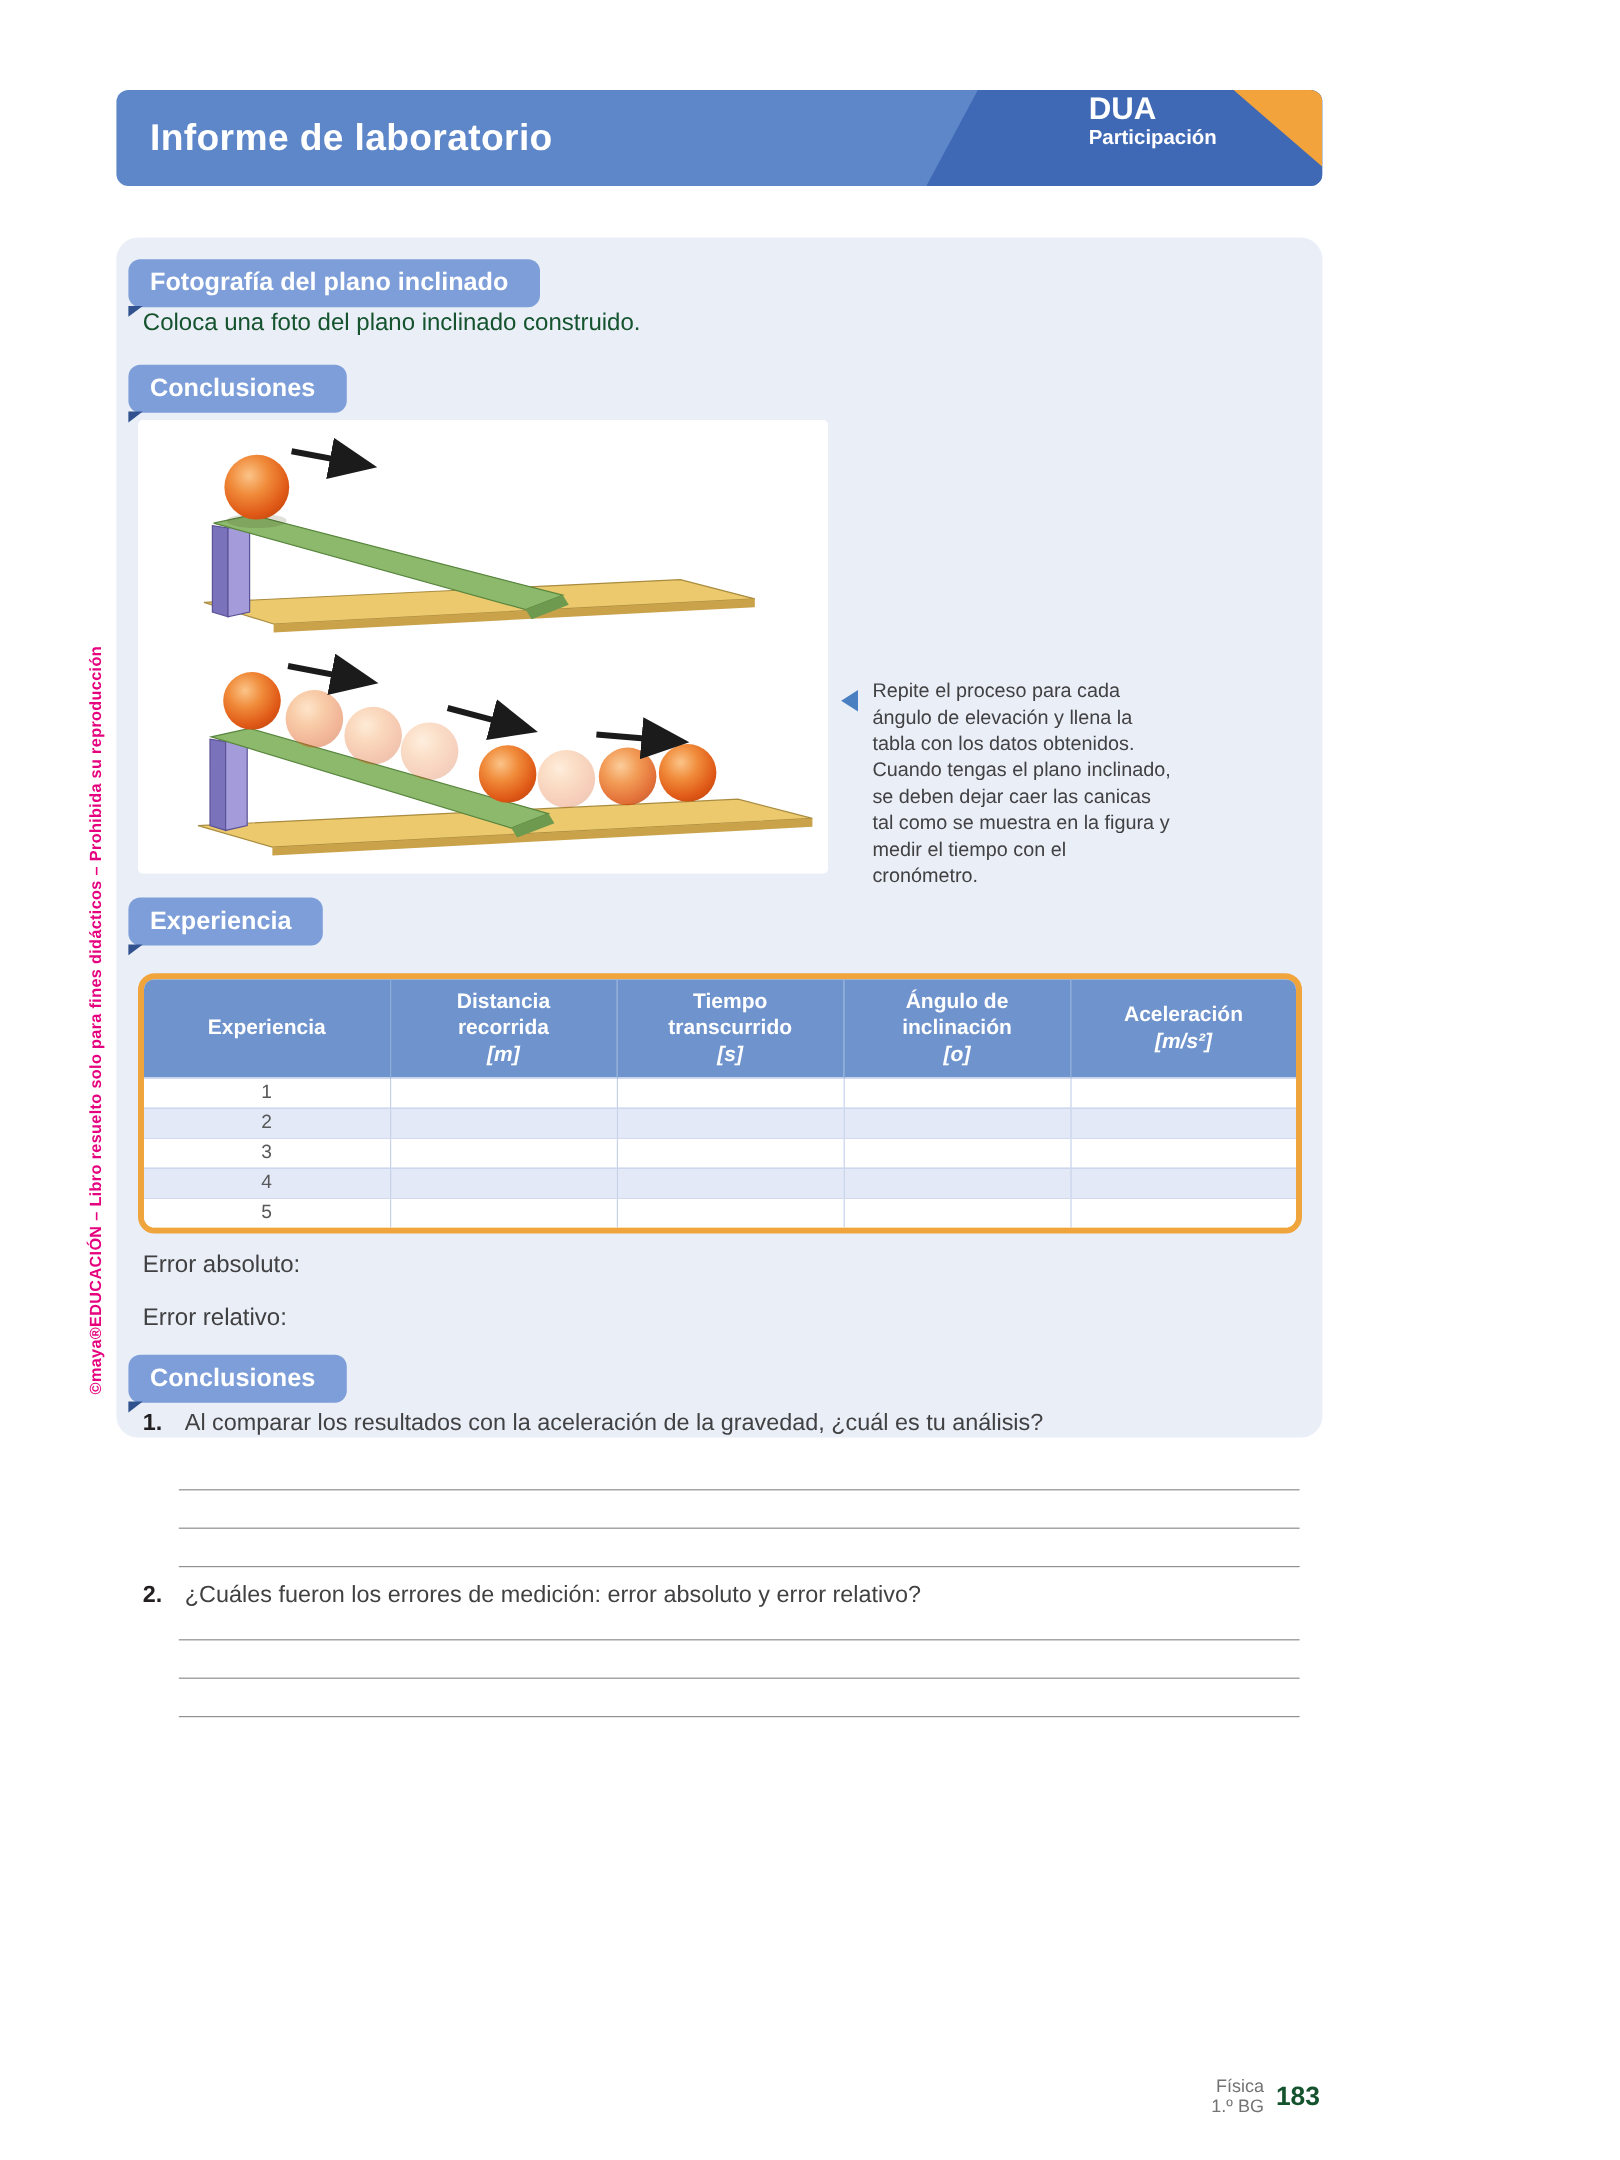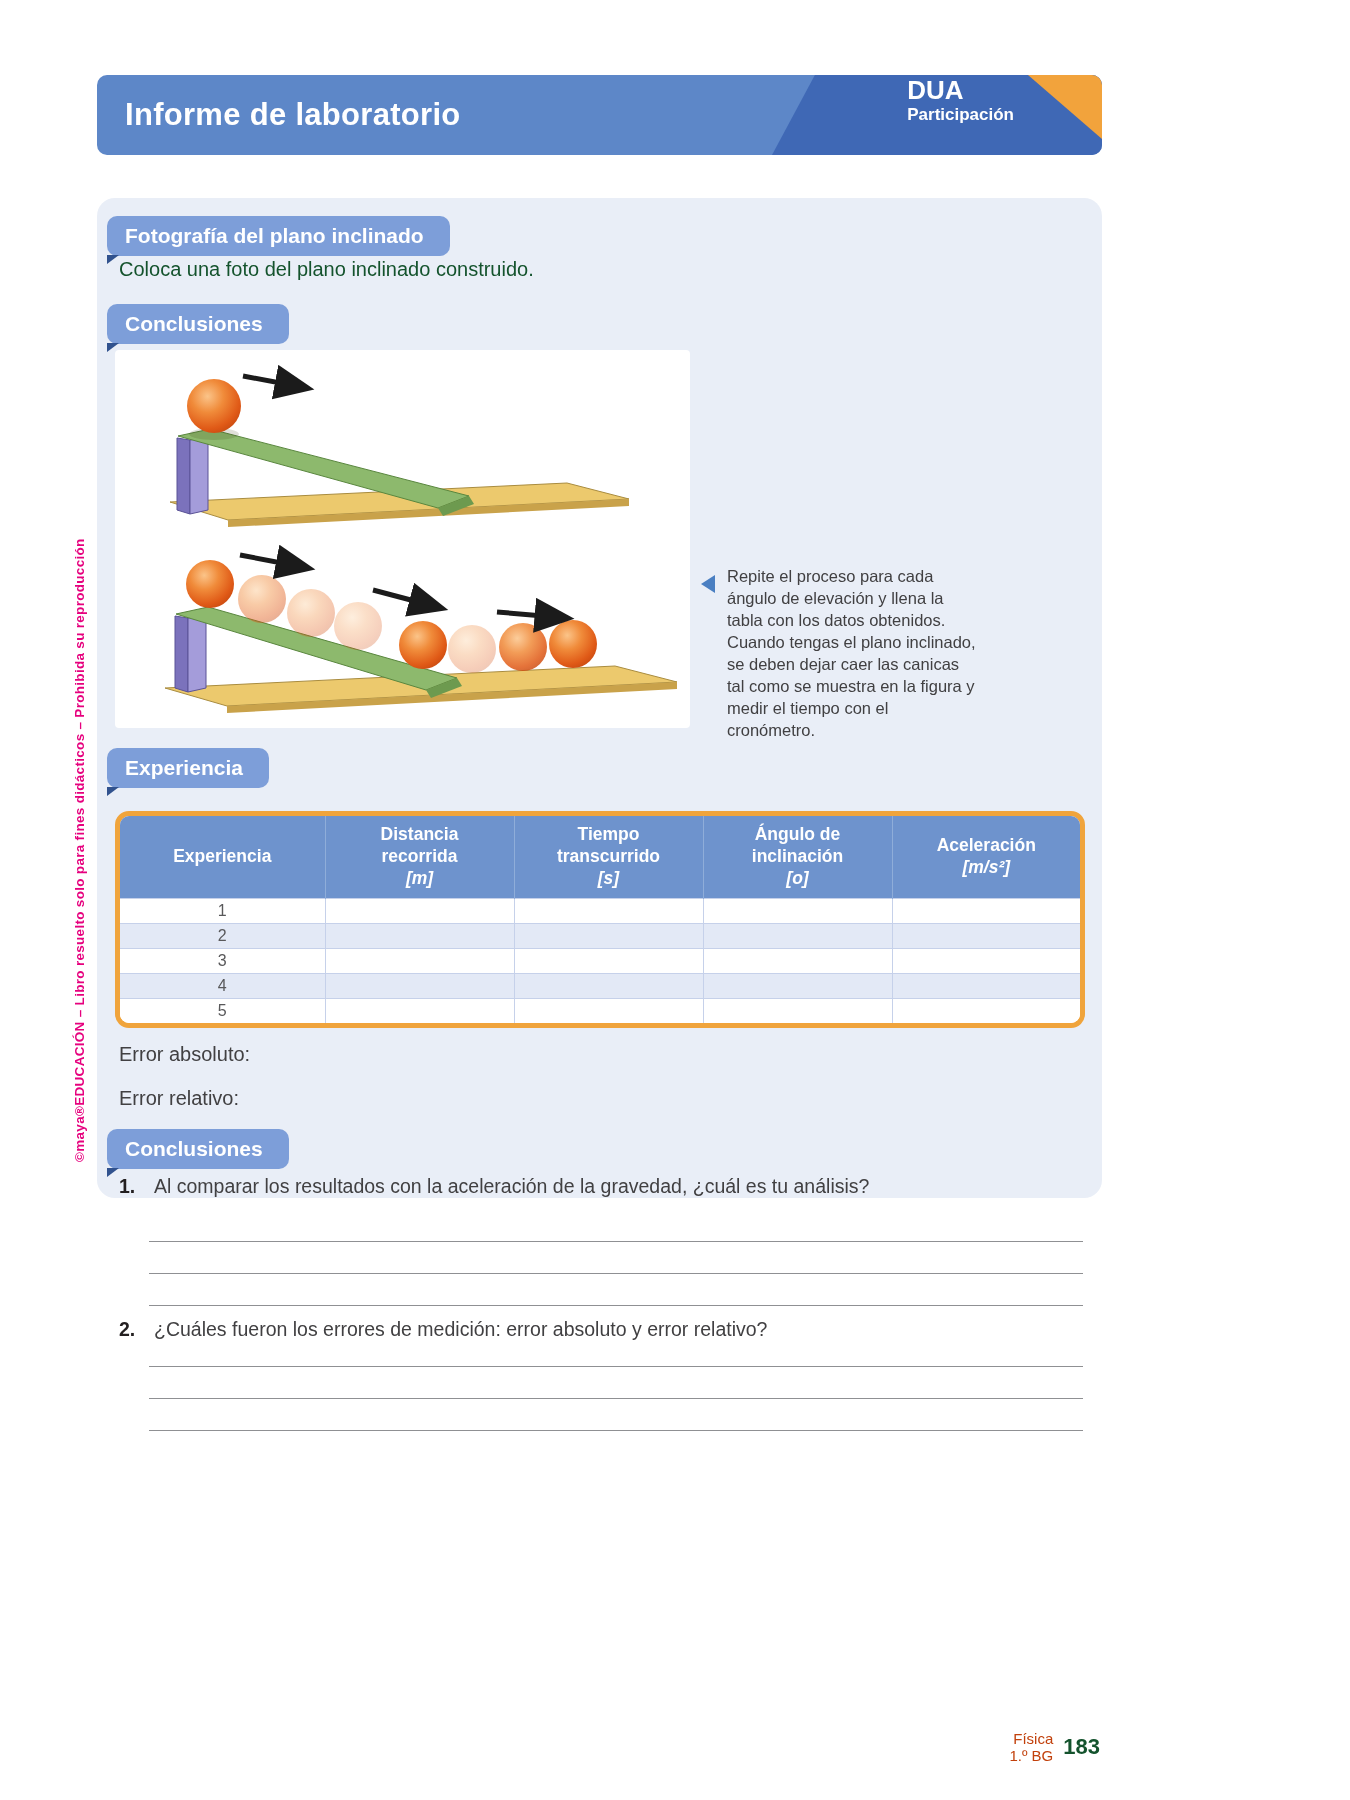--- a/index.html
+++ b/index.html
@@ -99,21 +99,21 @@
 
   
   .question { position:absolute; left:22px; width:960px; display:flex; gap:13px; font-size:19.5px; color:#414042; }
   .question .num { font-weight:bold; color:#231f20; min-width:22px; }
   .q1 { top:977px; }
   .q2 { top:1120px; }
   .answer-line { position:absolute; left:52px; width:934px; height:0; border-bottom:1.5px solid #8f9093; }
 
   
   .footer { position:absolute; left:900px; top:1730px; width:200px; display:flex; justify-content:flex-end; align-items:center; gap:10px; }
-  .footer-meta { text-align:right; font-size:15px; color:#c2410c; line-height:1.15; }
+  .footer-meta { text-align:right; font-size:15px; color:#737373; line-height:1.15; }
   .page-num { font-size:22px; font-weight:bold; color:#14532d; }
 
   
   .copyright {
     position:absolute; left:72px; top:1162px; transform:rotate(-90deg);
     transform-origin:0 0; font-size:13.5px; font-weight:bold; color:#e6017e;
     white-space:nowrap; letter-spacing:.3px;
   }
   .watermark {
     position:absolute; left:100px; top:708px; transform:rotate(-90deg);

